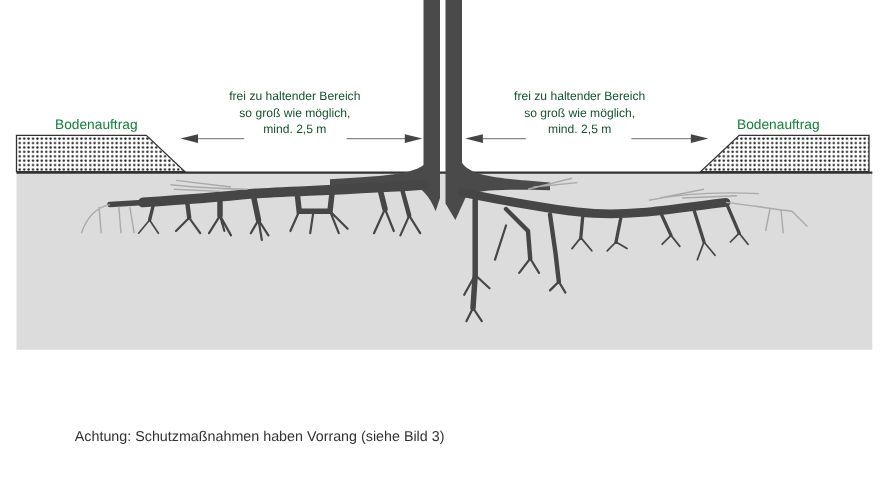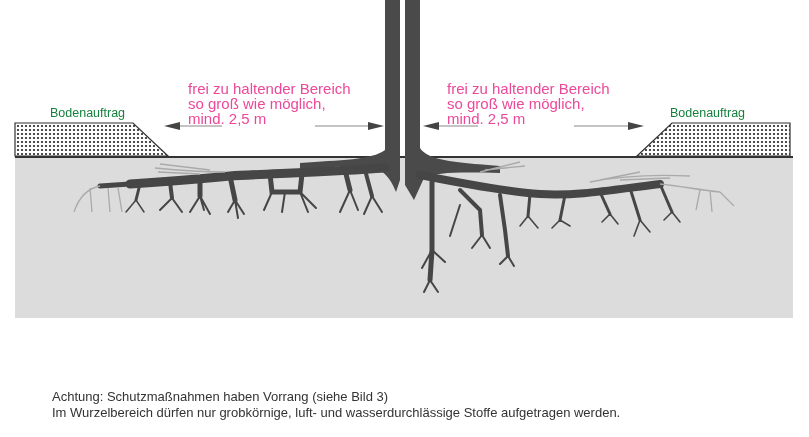--- a/index.html
+++ b/index.html
@@ -1,22 +1,22 @@
 <!DOCTYPE html>
 <html><head>
   <meta charset="utf-8">
   <style>
     html, body { margin:0; padding:0; background:#ffffff; }
     body { width:809px; height:437px; position:relative; overflow:hidden; font-family:"Liberation Sans", sans-serif; }
     .canvas { position:absolute; left:0; top:0; width:809px; height:437px; }
     .label { position:absolute; color:#15803d; font-size:12.5px; line-height:15px; text-align:center; white-space:nowrap; }
-    .label-block { position:absolute; text-align:left; color:#ec4899; font-size:15px; line-height:15px; }
+    .label-block { position:absolute; text-align:center; color:#14532d; font-size:11px; line-height:15px; }
     .label-block div { white-space:nowrap; }
     .note { position:absolute; left:52px; top:389px; color:#333333; font-size:13px; line-height:16px; }
-    .note div { white-space:nowrap; }
+    .note div { white-space:nowrap;margin-left:16px; }
   </style>
 </head>
 <body>
 
 <svg class="canvas" width="809" height="437" viewBox="0 0 809 437" xmlns="http://www.w3.org/2000/svg">
   <defs>
     <pattern id="dots" width="4" height="4" patternUnits="userSpaceOnUse">
       <rect width="4" height="4" fill="#ffffff"></rect>
       <circle cx="2" cy="2" r="1.1" fill="#222222"></circle>
     </pattern>
@@ -106,14 +106,13 @@
 </div>
 
 <div class="label-block" style="left:447px; top:81px; width:160px;">
   <div>frei zu haltender Bereich</div>
   <div>so groß wie möglich,</div>
   <div>mind. 2,5 m</div>
 </div>
 
 <div class="note">
   <div>Achtung: Schutzmaßnahmen haben Vorrang (siehe Bild 3)</div>
-  <div>Im Wurzelbereich dürfen nur grobkörnige, luft- und wasserdurchlässige Stoffe aufgetragen werden.</div>
 </div>
 
 </body></html>

